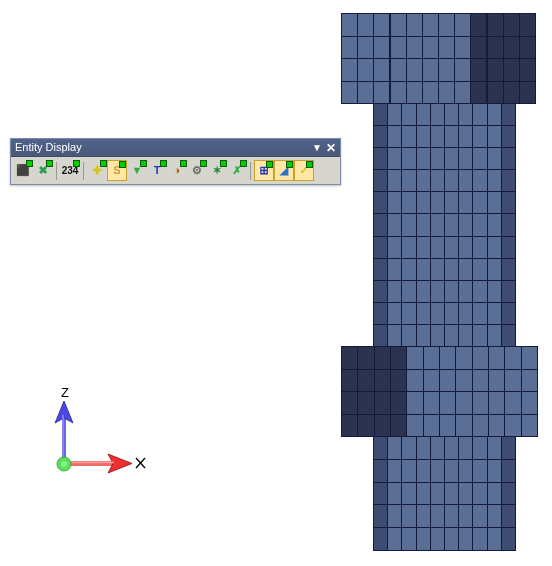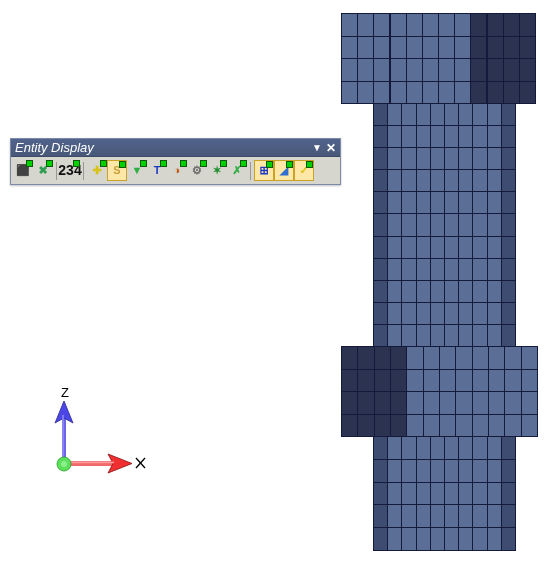--- a/index.html
+++ b/index.html
@@ -37,22 +37,22 @@
     box-shadow:0 1px 2px rgba(0,0,0,.25);
   }
   #ed-titlebar{
     height:17px;
     background:linear-gradient(to bottom,#51638c 0%,#475878 100%);
     display:flex;align-items:center;
     padding:0 2px 0 4px;
     border-bottom:1px solid #3c4a68;
   }
   #ed-title{
-    color:#ffffff;font-size:13px;line-height:11px;
-    flex:1;white-space:nowrap;letter-spacing:0px;font-style:italic;
+    color:#ffffff;font-size:11px;line-height:11px;
+    flex:1;white-space:nowrap;letter-spacing:0px;
   }
   .tb-btn{
     width:14px;height:14px;display:flex;align-items:center;justify-content:center;
     color:#ffffff;font-size:10px;line-height:10px;cursor:default;
   }
   #ed-toolbar{
     height:25px;display:flex;align-items:center;
     padding:1px 2px;background:#d6d6ce;
   }
   .tool{
@@ -382,21 +382,21 @@
         <div class="tool" title="Display All">
           <span class="glyph" style="color: rgb(46, 158, 82);">⬛</span>
           <span class="badge"></span>
         </div>
         <div class="tool" title="Display None">
           <span class="glyph" style="color: rgb(46, 158, 82);">✖</span>
           <span class="badge"></span>
         </div>
         <div class="sep"></div>
         <div class="tool" title="Numbers">
-          <span class="glyph" style="color: rgb(16, 16, 16); font-size: 14px;">234</span>
+          <span class="glyph" style="color: rgb(16, 16, 16); font-size: 10px;">234</span>
           <span class="badge"></span>
         </div>
         <div class="sep"></div>
         <div class="tool" title="Nodes">
           <span class="glyph" style="color: rgb(216, 196, 20);">✚</span>
           <span class="badge"></span>
         </div>
         <div class="tool on" title="Curves">
           <span class="glyph" style="color: rgb(200, 161, 58);">S</span>
           <span class="badge"></span>

